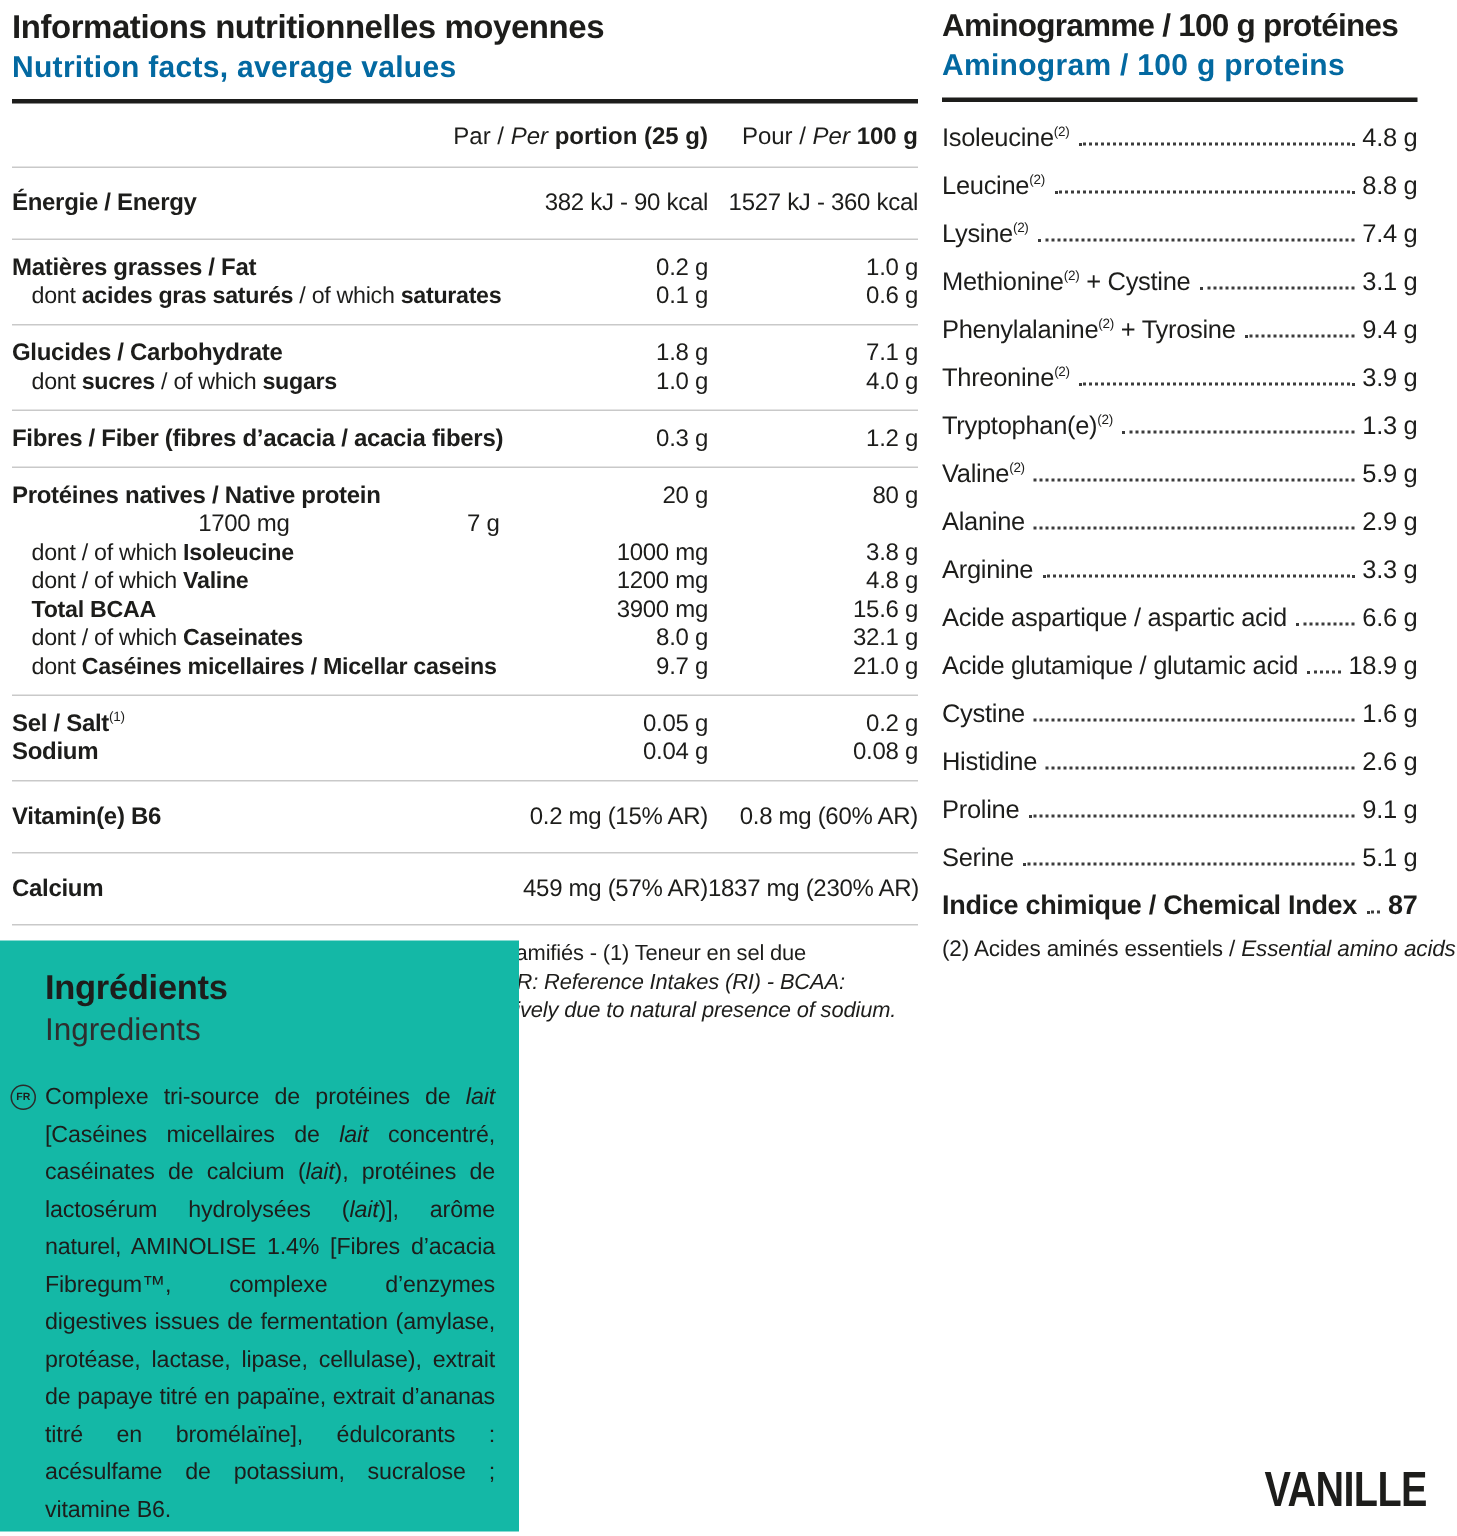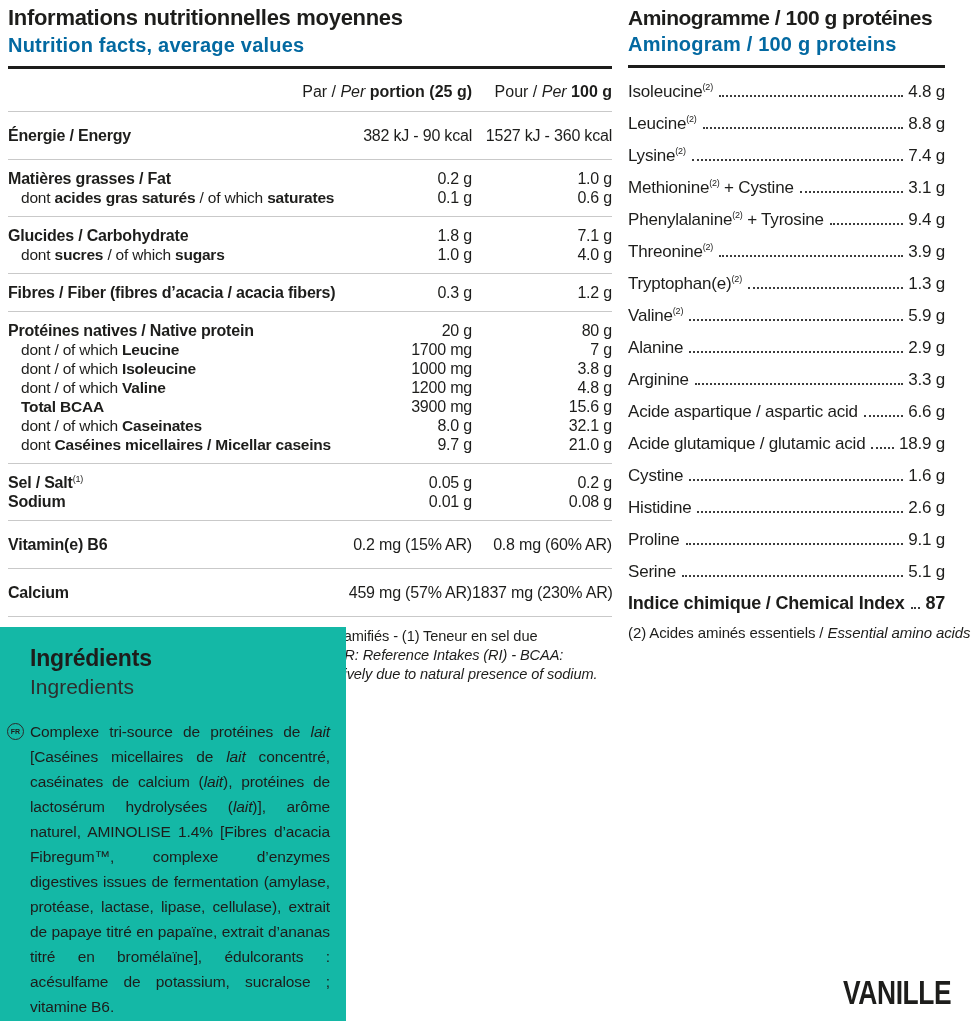--- a/index.html
+++ b/index.html
@@ -114,21 +114,20 @@
           <div class="nt-val v2">1.2 g</div>
         </div>
       </div>
       <div class="nt-sec">
         <div class="nt-row">
           <div class="nt-label"><span class="b">Protéines natives / Native protein</span></div>
           <div class="nt-val">20 g</div>
           <div class="nt-val v2">80 g</div>
         </div>
         <div class="nt-row sub">
-          <div class="nt-label"><span class="">dont / of which </span><span class="b">Leucine</span></div>
           <div class="nt-val">1700 mg</div>
           <div class="nt-val v2">7 g</div>
         </div>
         <div class="nt-row sub">
           <div class="nt-label"><span class="">dont / of which </span><span class="b">Isoleucine</span></div>
           <div class="nt-val">1000 mg</div>
           <div class="nt-val v2">3.8 g</div>
         </div>
         <div class="nt-row sub">
           <div class="nt-label"><span class="">dont / of which </span><span class="b">Valine</span></div>
@@ -152,21 +151,21 @@
         </div>
       </div>
       <div class="nt-sec">
         <div class="nt-row">
           <div class="nt-label"><span class="b">Sel / Salt</span><span class="sup">(1)</span></div>
           <div class="nt-val">0.05 g</div>
           <div class="nt-val v2">0.2 g</div>
         </div>
         <div class="nt-row">
           <div class="nt-label"><span class="b">Sodium</span></div>
-          <div class="nt-val">0.01 g</div>
+          <div class="nt-val">0.04 g</div>
           <div class="nt-val v2">0.08 g</div>
         </div>
       </div>
       <div class="nt-sec tall">
         <div class="nt-row">
           <div class="nt-label"><span class="b">Vitamin(e) B6</span></div>
           <div class="nt-val">0.2 mg (15% AR)</div>
           <div class="nt-val v2">0.8 mg (60% AR)</div>
         </div>
       </div>

